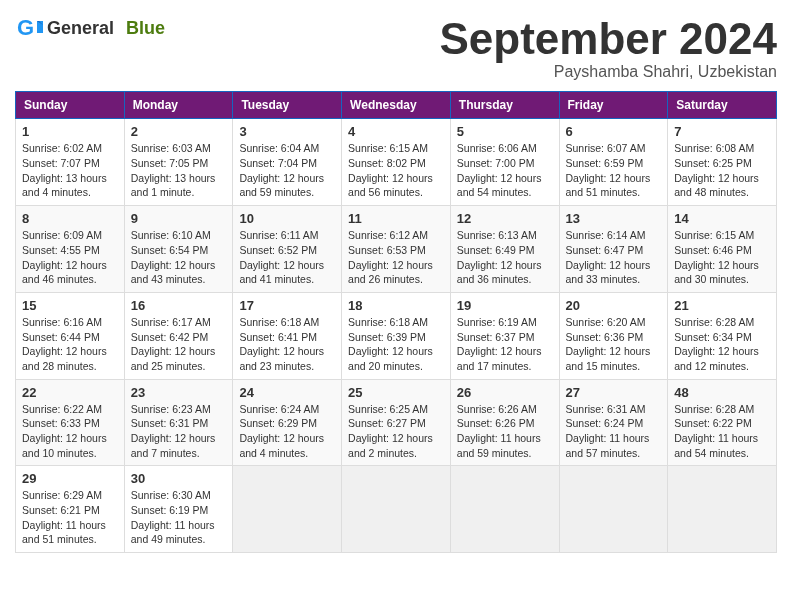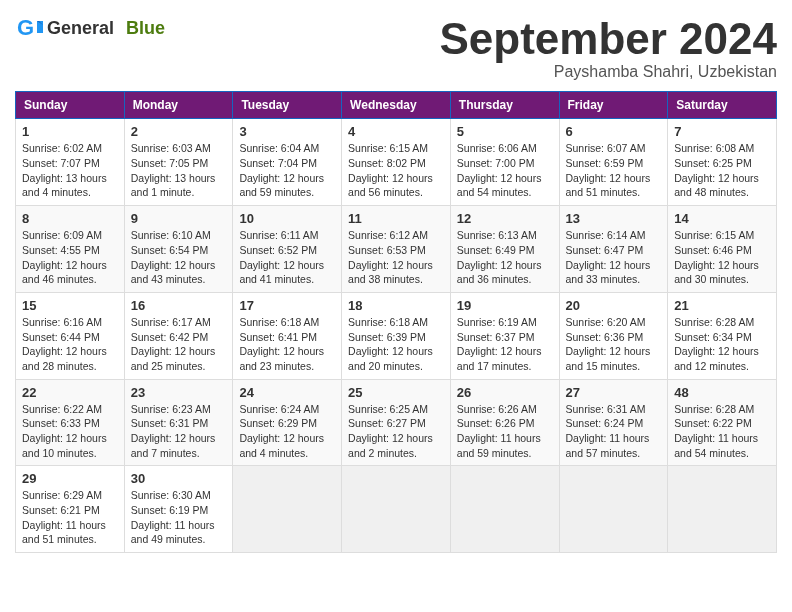--- a/index.html
+++ b/index.html
@@ -213,21 +213,21 @@
         <span>Daylight: 12 hours</span><br>
         <span>and 41 minutes.</span>
       </div>
       </td>
         <td>
         <span class="day-num">11</span>
         <div class="day-info">
         <span>Sunrise: 6:12 AM</span><br>
         <span>Sunset: 6:53 PM</span><br>
         <span>Daylight: 12 hours</span><br>
-        <span>and 38 minutes.</span>
+        <span>and 26 minutes.</span>
       </div>
       </td>
         <td>
         <span class="day-num">12</span>
         <div class="day-info">
         <span>Sunrise: 6:13 AM</span><br>
         <span>Sunset: 6:49 PM</span><br>
         <span>Daylight: 12 hours</span><br>
         <span>and 36 minutes.</span>
       </div>

